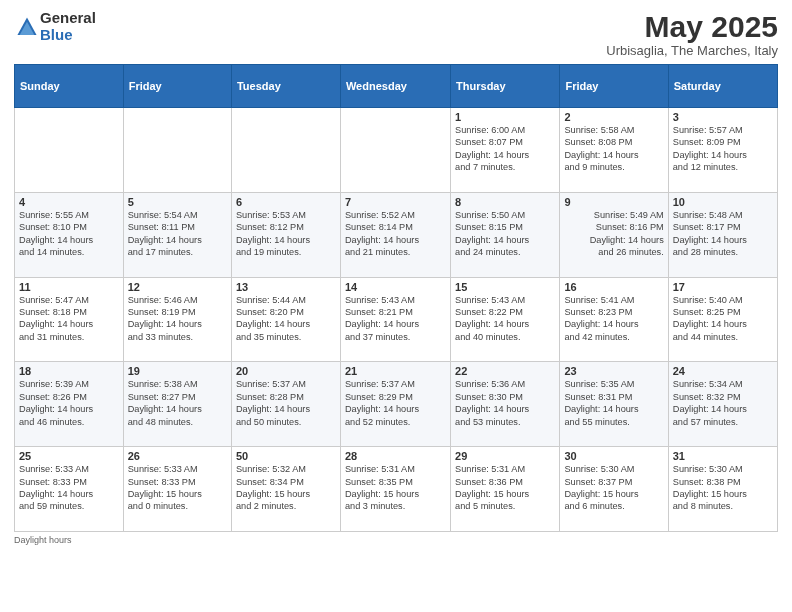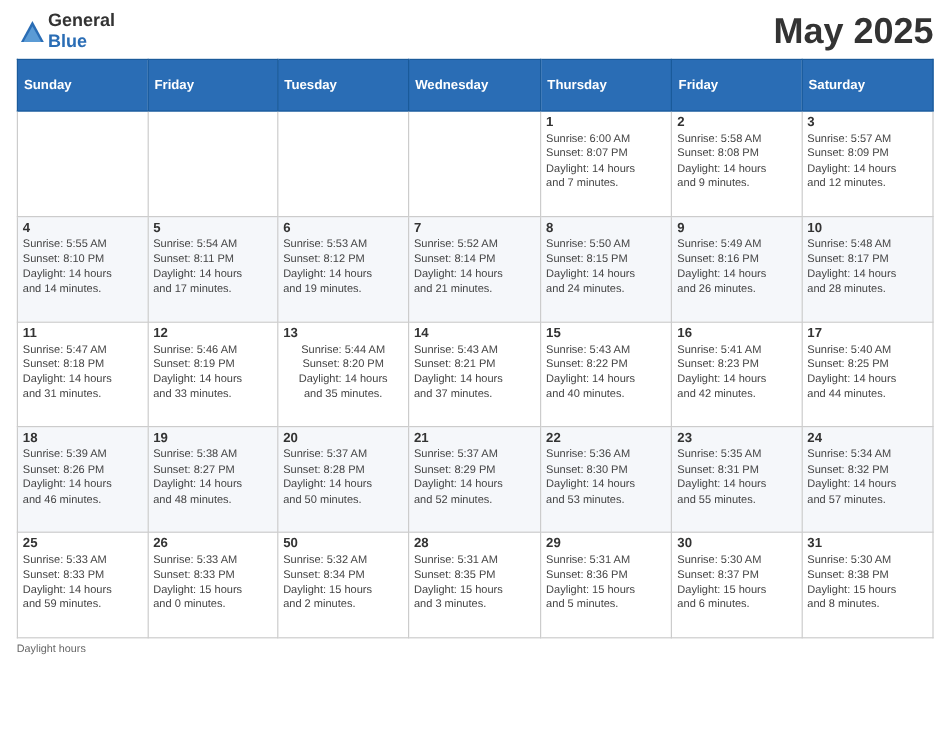--- a/index.html
+++ b/index.html
@@ -117,20 +117,21 @@
         <polygon points="15,2 28,26 2,26" fill="#2a6db5"></polygon>
         <polygon points="15,8 25,26 5,26" fill="#5b9bd5"></polygon>
       </svg>
       <div class="logo-text">
         <span class="logo-general">General</span>
         <span class="logo-blue">Blue</span>
       </div>
     </div>
     <div class="title-block">
       <div class="month-title">May 2025</div>
+      <div class="location">Urbisaglia, The Marches, Italy</div>
     </div>
   </div>
 
   <table class="calendar">
     <thead>
       <tr>
 
       <th>Sunday</th>
           <th>Friday</th>
           <th>Tuesday</th>
@@ -199,21 +200,21 @@
           </td>
           <td>
             <span class="day-num">8</span>
             <div class="day-info" style="white-space: pre-line;">Sunrise: 5:50 AM
 Sunset: 8:15 PM
 Daylight: 14 hours
 and 24 minutes.</div>
           </td>
           <td>
             <span class="day-num">9</span>
-            <div class="day-info" style="white-space: pre-line;">Sunrise: 5:49 AM
+            <div class="day-info" style="white-space: pre-line; text-align: right;">Sunrise: 5:49 AM
 Sunset: 8:16 PM
 Daylight: 14 hours
 and 26 minutes.</div>
           </td>
           <td>
             <span class="day-num">10</span>
             <div class="day-info" style="white-space: pre-line;">Sunrise: 5:48 AM
 Sunset: 8:17 PM
 Daylight: 14 hours
 and 28 minutes.</div>
@@ -229,21 +230,21 @@
           </td>
           <td>
             <span class="day-num">12</span>
             <div class="day-info" style="white-space: pre-line;">Sunrise: 5:46 AM
 Sunset: 8:19 PM
 Daylight: 14 hours
 and 33 minutes.</div>
           </td>
           <td>
             <span class="day-num">13</span>
-            <div class="day-info" style="white-space: pre-line; text-align: center;">Sunrise: 5:44 AM
+            <div class="day-info" style="white-space: pre-line;">Sunrise: 5:44 AM
 Sunset: 8:20 PM
 Daylight: 14 hours
 and 35 minutes.</div>
           </td>
           <td>
             <span class="day-num">14</span>
             <div class="day-info" style="white-space: pre-line;">Sunrise: 5:43 AM
 Sunset: 8:21 PM
 Daylight: 14 hours
 and 37 minutes.</div>

